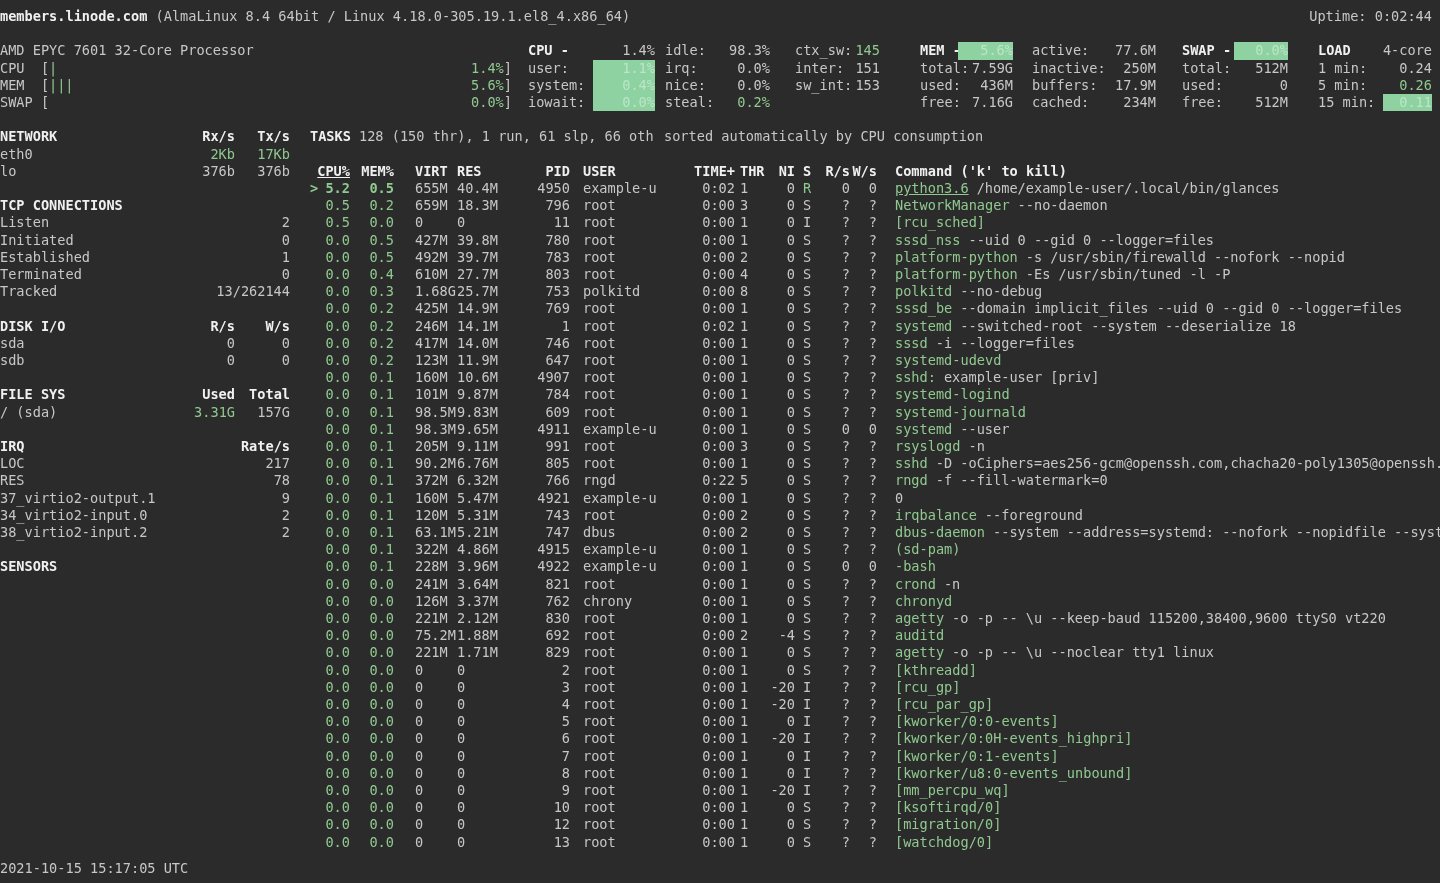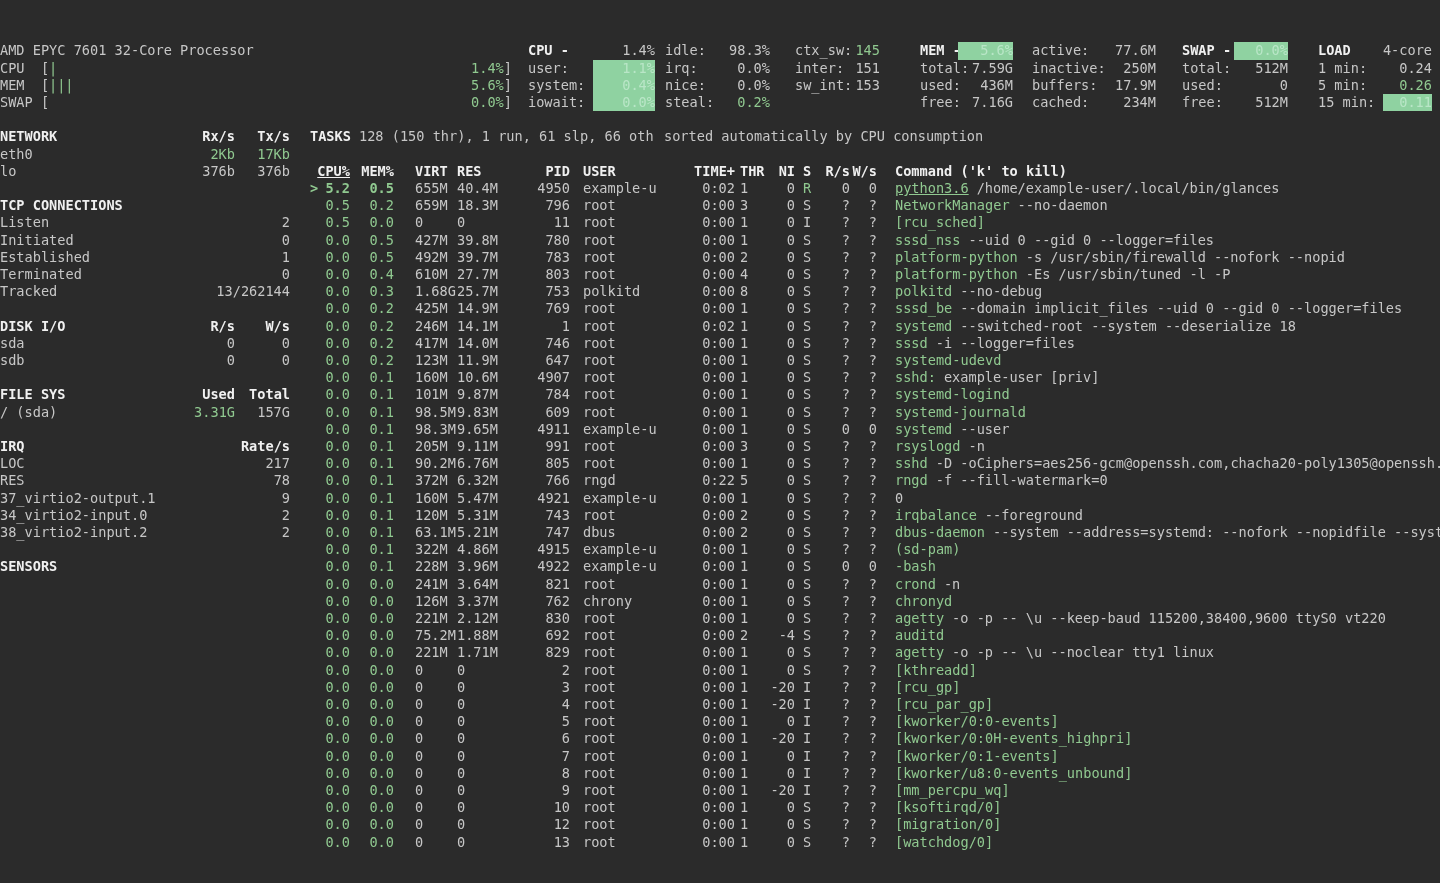--- a/index.html
+++ b/index.html
@@ -20,20 +20,21 @@
   .u{text-decoration:underline;}
   .rbox{position:absolute;top:0;left:0;text-align:right;white-space:pre;}
   .topbar{top:8px;}
   .clockline{top:860px;}
 </style>
 </head>
 <body>
 
 <div class="screen">
 
+  <div class="line topbar"><span class="b">members.linode.com</span><span> (AlmaLinux 8.4 64bit / Linux 4.18.0-305.19.1.el8_4.x86_64)</span><div class="rbox" style="width:1432px"><span>Uptime: </span><span>0:02:44</span></div></div>
 
   <div id="content">
       <div class="line" style="top: 42.4px;"><span class="cell" style="left: 0px; width: 400px; text-align: left;">AMD EPYC 7601 32-Core Processor</span><span class="cell b" style="left: 528px; width: 120px; text-align: left;">CPU -</span><span class="cell" style="left: 585px; width: 70px; text-align: right;"><span>1.4%</span></span><span class="cell" style="left: 665px; width: 120px; text-align: left;">idle:</span><span class="cell" style="left: 695px; width: 75px; text-align: right;"><span>98.3%</span></span><span class="cell" style="left: 795px; width: 120px; text-align: left;">ctx_sw:</span><span class="cell" style="left: 820px; width: 60px; text-align: right;"><span class="g">145</span></span><span class="cell b" style="left: 920px; width: 120px; text-align: left;">MEM -</span><span class="cell" style="left: 958px; width: 55px; text-align: right;"><span class="hl" style="width: 55px;">5.6%</span></span><span class="cell" style="left: 1032px; width: 120px; text-align: left;">active:</span><span class="cell" style="left: 1086px; width: 70px; text-align: right;"><span>77.6M</span></span><span class="cell b" style="left: 1182px; width: 120px; text-align: left;">SWAP -</span><span class="cell" style="left: 1232px; width: 56px; text-align: right;"><span class="hl" style="width: 54px;">0.0%</span></span><span class="cell b" style="left: 1318px; width: 120px; text-align: left;">LOAD</span><span class="cell" style="left: 1318px; width: 114px; text-align: right;"><span>4-core</span></span></div>
       <div class="line" style="top: 59.6px;"><span class="cell" style="left: 0px; width: 40px; text-align: left;">CPU</span><span class="cell" style="left: 41px; width: 10px; text-align: left;">[</span><span class="cell g" style="left: 49px; width: 330px; text-align: left;">|</span><span class="cell" style="left: 392px; width: 120px; text-align: right;"><span class="g">1.4%</span><span>]</span></span><span class="cell" style="left: 528px; width: 120px; text-align: left;">user:</span><span class="cell" style="left: 585px; width: 70px; text-align: right;"><span class="hl" style="width: 62px;">1.1%</span></span><span class="cell" style="left: 665px; width: 120px; text-align: left;">irq:</span><span class="cell" style="left: 695px; width: 75px; text-align: right;"><span>0.0%</span></span><span class="cell" style="left: 795px; width: 120px; text-align: left;">inter:</span><span class="cell" style="left: 820px; width: 60px; text-align: right;"><span>151</span></span><span class="cell" style="left: 920px; width: 120px; text-align: left;">total:</span><span class="cell" style="left: 958px; width: 55px; text-align: right;"><span>7.59G</span></span><span class="cell" style="left: 1032px; width: 120px; text-align: left;">inactive:</span><span class="cell" style="left: 1086px; width: 70px; text-align: right;"><span>250M</span></span><span class="cell" style="left: 1182px; width: 120px; text-align: left;">total:</span><span class="cell" style="left: 1232px; width: 56px; text-align: right;"><span>512M</span></span><span class="cell" style="left: 1318px; width: 120px; text-align: left;">1 min:</span><span class="cell" style="left: 1318px; width: 114px; text-align: right;"><span>0.24</span></span></div>
       <div class="line" style="top: 76.8px;"><span class="cell" style="left: 0px; width: 40px; text-align: left;">MEM</span><span class="cell" style="left: 41px; width: 10px; text-align: left;">[</span><span class="cell g" style="left: 49px; width: 330px; text-align: left;">|||</span><span class="cell" style="left: 392px; width: 120px; text-align: right;"><span class="g">5.6%</span><span>]</span></span><span class="cell" style="left: 528px; width: 120px; text-align: left;">system:</span><span class="cell" style="left: 585px; width: 70px; text-align: right;"><span class="hl" style="width: 62px;">0.4%</span></span><span class="cell" style="left: 665px; width: 120px; text-align: left;">nice:</span><span class="cell" style="left: 695px; width: 75px; text-align: right;"><span>0.0%</span></span><span class="cell" style="left: 795px; width: 120px; text-align: left;">sw_int:</span><span class="cell" style="left: 820px; width: 60px; text-align: right;"><span>153</span></span><span class="cell" style="left: 920px; width: 120px; text-align: left;">used:</span><span class="cell" style="left: 958px; width: 55px; text-align: right;"><span>436M</span></span><span class="cell" style="left: 1032px; width: 120px; text-align: left;">buffers:</span><span class="cell" style="left: 1086px; width: 70px; text-align: right;"><span>17.9M</span></span><span class="cell" style="left: 1182px; width: 120px; text-align: left;">used:</span><span class="cell" style="left: 1232px; width: 56px; text-align: right;"><span>0</span></span><span class="cell" style="left: 1318px; width: 120px; text-align: left;">5 min:</span><span class="cell" style="left: 1318px; width: 114px; text-align: right;"><span class="g">0.26</span></span></div>
       <div class="line" style="top: 94px;"><span class="cell" style="left: 0px; width: 40px; text-align: left;">SWAP</span><span class="cell" style="left: 41px; width: 10px; text-align: left;">[</span><span class="cell g" style="left: 49px; width: 330px; text-align: left;"></span><span class="cell" style="left: 392px; width: 120px; text-align: right;"><span class="g">0.0%</span><span>]</span></span><span class="cell" style="left: 528px; width: 120px; text-align: left;">iowait:</span><span class="cell" style="left: 585px; width: 70px; text-align: right;"><span class="hl" style="width: 62px;">0.0%</span></span><span class="cell" style="left: 665px; width: 120px; text-align: left;">steal:</span><span class="cell" style="left: 695px; width: 75px; text-align: right;"><span class="g">0.2%</span></span><span class="cell" style="left: 920px; width: 120px; text-align: left;">free:</span><span class="cell" style="left: 958px; width: 55px; text-align: right;"><span>7.16G</span></span><span class="cell" style="left: 1032px; width: 120px; text-align: left;">cached:</span><span class="cell" style="left: 1086px; width: 70px; text-align: right;"><span>234M</span></span><span class="cell" style="left: 1182px; width: 120px; text-align: left;">free:</span><span class="cell" style="left: 1232px; width: 56px; text-align: right;"><span>512M</span></span><span class="cell" style="left: 1318px; width: 120px; text-align: left;">15 min:</span><span class="cell" style="left: 1318px; width: 114px; text-align: right;"><span class="hl" style="width: 49px;">0.11</span></span></div>
       <div class="line" style="top: 128.4px;"><span class="cell b" style="left: 0px; width: 220px; text-align: left;">NETWORK</span><span class="cell b" style="left: 0px; width: 235px; text-align: right;">Rx/s</span><span class="cell b" style="left: 0px; width: 290px; text-align: right;">Tx/s</span><span class="cell b" style="left: 310px; width: 50px; text-align: left;">TASKS</span><span class="cell" style="left: 359px; width: 305px; text-align: left;">128 (150 thr), 1 run, 61 slp, 66 oth</span><span class="cell" style="left: 664px; width: 400px; text-align: left;">sorted automatically by CPU consumption</span></div>
       <div class="line" style="top: 145.6px;"><span class="cell" style="left: 0px; width: 220px; text-align: left;">eth0</span><span class="cell g" style="left: 0px; width: 235px; text-align: right;">2Kb</span><span class="cell g" style="left: 0px; width: 290px; text-align: right;">17Kb</span></div>
       <div class="line" style="top: 162.8px;"><span class="cell" style="left: 0px; width: 220px; text-align: left;">lo</span><span class="cell" style="left: 0px; width: 235px; text-align: right;">376b</span><span class="cell" style="left: 0px; width: 290px; text-align: right;">376b</span><span class="cell b u" style="left: 310px; width: 40px; text-align: right;">CPU%</span><span class="cell b" style="left: 354px; width: 40px; text-align: right;">MEM%</span><span class="cell b" style="left: 415px; width: 50px; text-align: left;">VIRT</span><span class="cell b" style="left: 457px; width: 55px; text-align: left;">RES</span><span class="cell b" style="left: 512px; width: 58px; text-align: right;">PID</span><span class="cell b" style="left: 583px; width: 100px; text-align: left;">USER</span><span class="cell b" style="left: 690px; width: 45px; text-align: right;">TIME+</span><span class="cell b" style="left: 740px; width: 30px; text-align: left;">THR</span><span class="cell b" style="left: 765px; width: 30px; text-align: right;">NI</span><span class="cell b" style="left: 803px; width: 14px; text-align: left;">S</span><span class="cell b" style="left: 820px; width: 30px; text-align: right;">R/s</span><span class="cell b" style="left: 852px; width: 25px; text-align: right;">W/s</span><span class="cell b" style="left: 895px; width: 545px; text-align: left;">Command ('k' to kill)</span></div>
       <div class="line" style="top: 197.2px;"><span class="cell b" style="left: 0px; width: 220px; text-align: left;">TCP CONNECTIONS</span><span class="cell g" style="left: 310px; width: 40px; text-align: right;">0.5</span><span class="cell g" style="left: 354px; width: 40px; text-align: right;">0.2</span><span class="cell" style="left: 415px; width: 50px; text-align: left;">659M</span><span class="cell" style="left: 457px; width: 55px; text-align: left;">18.3M</span><span class="cell" style="left: 512px; width: 58px; text-align: right;">796</span><span class="cell" style="left: 583px; width: 100px; text-align: left;">root</span><span class="cell" style="left: 690px; width: 45px; text-align: right;">0:00</span><span class="cell" style="left: 740px; width: 30px; text-align: left;">3</span><span class="cell" style="left: 765px; width: 30px; text-align: right;">0</span><span class="cell" style="left: 803px; width: 14px; text-align: left;">S</span><span class="cell" style="left: 820px; width: 30px; text-align: right;">?</span><span class="cell" style="left: 852px; width: 25px; text-align: right;">?</span><span class="cell" style="left: 895px; width: 545px; text-align: left;"><span class="g">NetworkManager</span><span style="padding-left: 8px;">--no-daemon</span></span></div>
@@ -70,14 +71,15 @@
       <div class="line" style="top: 713.2px;"><span class="cell g" style="left: 310px; width: 40px; text-align: right;">0.0</span><span class="cell g" style="left: 354px; width: 40px; text-align: right;">0.0</span><span class="cell" style="left: 415px; width: 50px; text-align: left;">0</span><span class="cell" style="left: 457px; width: 55px; text-align: left;">0</span><span class="cell" style="left: 512px; width: 58px; text-align: right;">5</span><span class="cell" style="left: 583px; width: 100px; text-align: left;">root</span><span class="cell" style="left: 690px; width: 45px; text-align: right;">0:00</span><span class="cell" style="left: 740px; width: 30px; text-align: left;">1</span><span class="cell" style="left: 765px; width: 30px; text-align: right;">0</span><span class="cell" style="left: 803px; width: 14px; text-align: left;">I</span><span class="cell" style="left: 820px; width: 30px; text-align: right;">?</span><span class="cell" style="left: 852px; width: 25px; text-align: right;">?</span><span class="cell" style="left: 895px; width: 545px; text-align: left;"><span class="g">[kworker/0:0-events]</span></span></div>
       <div class="line" style="top: 730.4px;"><span class="cell g" style="left: 310px; width: 40px; text-align: right;">0.0</span><span class="cell g" style="left: 354px; width: 40px; text-align: right;">0.0</span><span class="cell" style="left: 415px; width: 50px; text-align: left;">0</span><span class="cell" style="left: 457px; width: 55px; text-align: left;">0</span><span class="cell" style="left: 512px; width: 58px; text-align: right;">6</span><span class="cell" style="left: 583px; width: 100px; text-align: left;">root</span><span class="cell" style="left: 690px; width: 45px; text-align: right;">0:00</span><span class="cell" style="left: 740px; width: 30px; text-align: left;">1</span><span class="cell" style="left: 765px; width: 30px; text-align: right;">-20</span><span class="cell" style="left: 803px; width: 14px; text-align: left;">I</span><span class="cell" style="left: 820px; width: 30px; text-align: right;">?</span><span class="cell" style="left: 852px; width: 25px; text-align: right;">?</span><span class="cell" style="left: 895px; width: 545px; text-align: left;"><span class="g">[kworker/0:0H-events_highpri]</span></span></div>
       <div class="line" style="top: 747.6px;"><span class="cell g" style="left: 310px; width: 40px; text-align: right;">0.0</span><span class="cell g" style="left: 354px; width: 40px; text-align: right;">0.0</span><span class="cell" style="left: 415px; width: 50px; text-align: left;">0</span><span class="cell" style="left: 457px; width: 55px; text-align: left;">0</span><span class="cell" style="left: 512px; width: 58px; text-align: right;">7</span><span class="cell" style="left: 583px; width: 100px; text-align: left;">root</span><span class="cell" style="left: 690px; width: 45px; text-align: right;">0:00</span><span class="cell" style="left: 740px; width: 30px; text-align: left;">1</span><span class="cell" style="left: 765px; width: 30px; text-align: right;">0</span><span class="cell" style="left: 803px; width: 14px; text-align: left;">I</span><span class="cell" style="left: 820px; width: 30px; text-align: right;">?</span><span class="cell" style="left: 852px; width: 25px; text-align: right;">?</span><span class="cell" style="left: 895px; width: 545px; text-align: left;"><span class="g">[kworker/0:1-events]</span></span></div>
       <div class="line" style="top: 764.8px;"><span class="cell g" style="left: 310px; width: 40px; text-align: right;">0.0</span><span class="cell g" style="left: 354px; width: 40px; text-align: right;">0.0</span><span class="cell" style="left: 415px; width: 50px; text-align: left;">0</span><span class="cell" style="left: 457px; width: 55px; text-align: left;">0</span><span class="cell" style="left: 512px; width: 58px; text-align: right;">8</span><span class="cell" style="left: 583px; width: 100px; text-align: left;">root</span><span class="cell" style="left: 690px; width: 45px; text-align: right;">0:00</span><span class="cell" style="left: 740px; width: 30px; text-align: left;">1</span><span class="cell" style="left: 765px; width: 30px; text-align: right;">0</span><span class="cell" style="left: 803px; width: 14px; text-align: left;">I</span><span class="cell" style="left: 820px; width: 30px; text-align: right;">?</span><span class="cell" style="left: 852px; width: 25px; text-align: right;">?</span><span class="cell" style="left: 895px; width: 545px; text-align: left;"><span class="g">[kworker/u8:0-events_unbound]</span></span></div>
       <div class="line" style="top: 782px;"><span class="cell g" style="left: 310px; width: 40px; text-align: right;">0.0</span><span class="cell g" style="left: 354px; width: 40px; text-align: right;">0.0</span><span class="cell" style="left: 415px; width: 50px; text-align: left;">0</span><span class="cell" style="left: 457px; width: 55px; text-align: left;">0</span><span class="cell" style="left: 512px; width: 58px; text-align: right;">9</span><span class="cell" style="left: 583px; width: 100px; text-align: left;">root</span><span class="cell" style="left: 690px; width: 45px; text-align: right;">0:00</span><span class="cell" style="left: 740px; width: 30px; text-align: left;">1</span><span class="cell" style="left: 765px; width: 30px; text-align: right;">-20</span><span class="cell" style="left: 803px; width: 14px; text-align: left;">I</span><span class="cell" style="left: 820px; width: 30px; text-align: right;">?</span><span class="cell" style="left: 852px; width: 25px; text-align: right;">?</span><span class="cell" style="left: 895px; width: 545px; text-align: left;"><span class="g">[mm_percpu_wq]</span></span></div>
       <div class="line" style="top: 799.2px;"><span class="cell g" style="left: 310px; width: 40px; text-align: right;">0.0</span><span class="cell g" style="left: 354px; width: 40px; text-align: right;">0.0</span><span class="cell" style="left: 415px; width: 50px; text-align: left;">0</span><span class="cell" style="left: 457px; width: 55px; text-align: left;">0</span><span class="cell" style="left: 512px; width: 58px; text-align: right;">10</span><span class="cell" style="left: 583px; width: 100px; text-align: left;">root</span><span class="cell" style="left: 690px; width: 45px; text-align: right;">0:00</span><span class="cell" style="left: 740px; width: 30px; text-align: left;">1</span><span class="cell" style="left: 765px; width: 30px; text-align: right;">0</span><span class="cell" style="left: 803px; width: 14px; text-align: left;">S</span><span class="cell" style="left: 820px; width: 30px; text-align: right;">?</span><span class="cell" style="left: 852px; width: 25px; text-align: right;">?</span><span class="cell" style="left: 895px; width: 545px; text-align: left;"><span class="g">[ksoftirqd/0]</span></span></div>
       <div class="line" style="top: 816.4px;"><span class="cell g" style="left: 310px; width: 40px; text-align: right;">0.0</span><span class="cell g" style="left: 354px; width: 40px; text-align: right;">0.0</span><span class="cell" style="left: 415px; width: 50px; text-align: left;">0</span><span class="cell" style="left: 457px; width: 55px; text-align: left;">0</span><span class="cell" style="left: 512px; width: 58px; text-align: right;">12</span><span class="cell" style="left: 583px; width: 100px; text-align: left;">root</span><span class="cell" style="left: 690px; width: 45px; text-align: right;">0:00</span><span class="cell" style="left: 740px; width: 30px; text-align: left;">1</span><span class="cell" style="left: 765px; width: 30px; text-align: right;">0</span><span class="cell" style="left: 803px; width: 14px; text-align: left;">S</span><span class="cell" style="left: 820px; width: 30px; text-align: right;">?</span><span class="cell" style="left: 852px; width: 25px; text-align: right;">?</span><span class="cell" style="left: 895px; width: 545px; text-align: left;"><span class="g">[migration/0]</span></span></div>
       <div class="line" style="top: 833.6px;"><span class="cell g" style="left: 310px; width: 40px; text-align: right;">0.0</span><span class="cell g" style="left: 354px; width: 40px; text-align: right;">0.0</span><span class="cell" style="left: 415px; width: 50px; text-align: left;">0</span><span class="cell" style="left: 457px; width: 55px; text-align: left;">0</span><span class="cell" style="left: 512px; width: 58px; text-align: right;">13</span><span class="cell" style="left: 583px; width: 100px; text-align: left;">root</span><span class="cell" style="left: 690px; width: 45px; text-align: right;">0:00</span><span class="cell" style="left: 740px; width: 30px; text-align: left;">1</span><span class="cell" style="left: 765px; width: 30px; text-align: right;">0</span><span class="cell" style="left: 803px; width: 14px; text-align: left;">S</span><span class="cell" style="left: 820px; width: 30px; text-align: right;">?</span><span class="cell" style="left: 852px; width: 25px; text-align: right;">?</span><span class="cell" style="left: 895px; width: 545px; text-align: left;"><span class="g">[watchdog/0]</span></span></div>
     </div>
 
+  <div class="line clockline"><span>2021-10-15 15:17:05 UTC</span></div>
 
 </div>
 
 </body></html>

